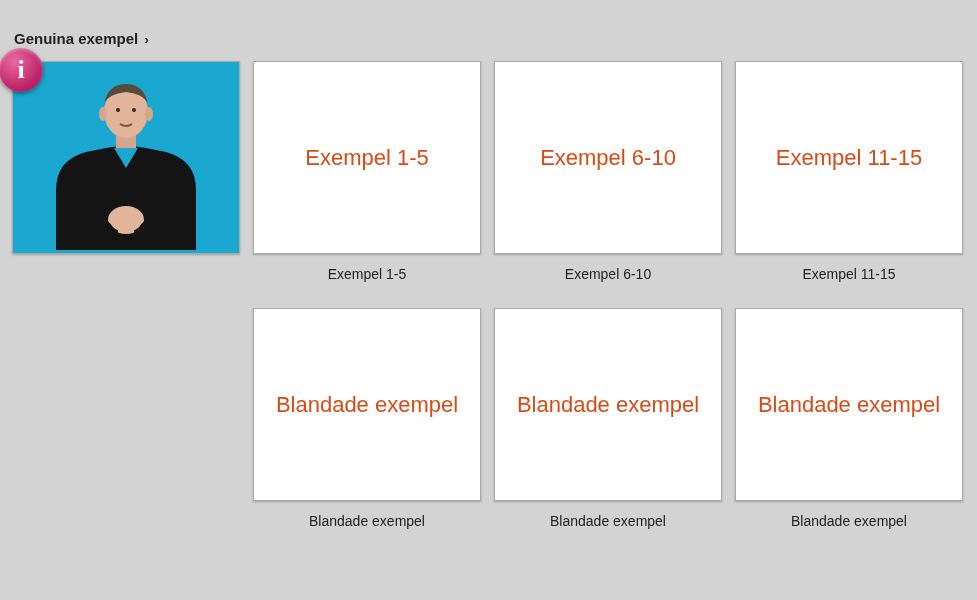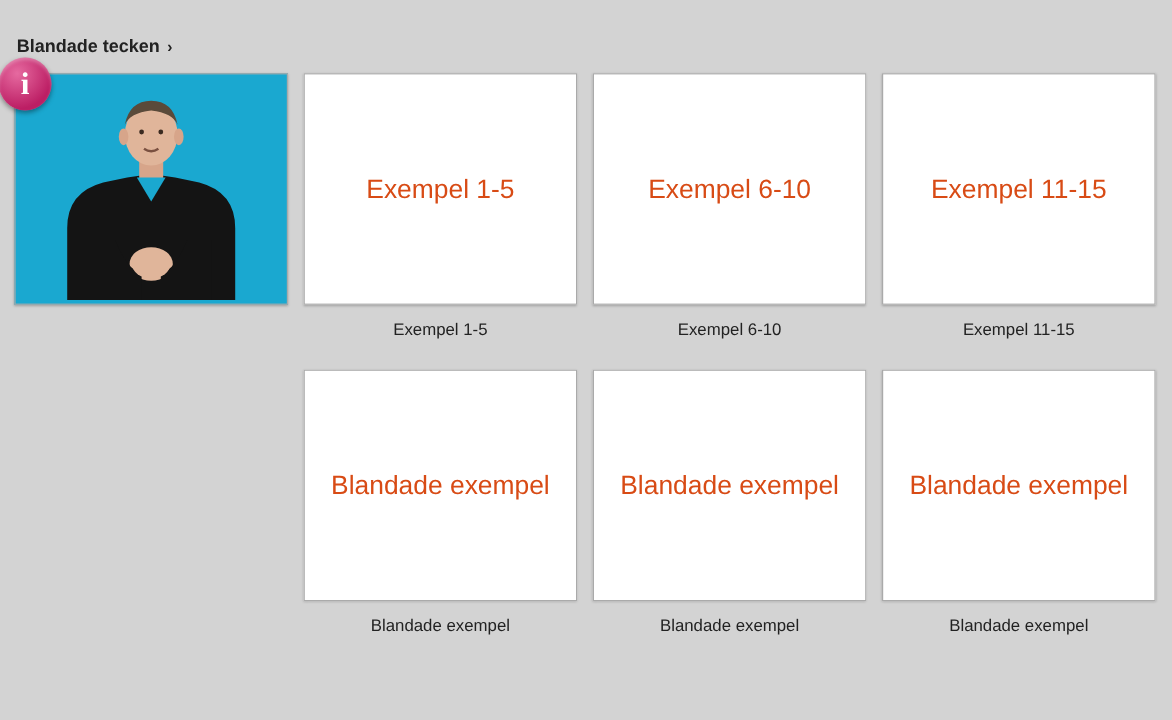--- a/index.html
+++ b/index.html
@@ -104,21 +104,21 @@
     z-index: 2;
   }
   .empty { visibility: hidden; }
   .col1-row2 { grid-column: 1; }
 </style>
 </head>
 <body>
 
 <div class="page">
   <div class="breadcrumb">
-    <span>Blandade tecken</span>
+    <span>Genuina exempel</span>
     <span class="chev">›</span>
   </div>
 
   <div class="grid">
 
     <div class="cell">
       <div class="video-tile">
         <div class="info-badge">
           <span>i</span>
         </div>

